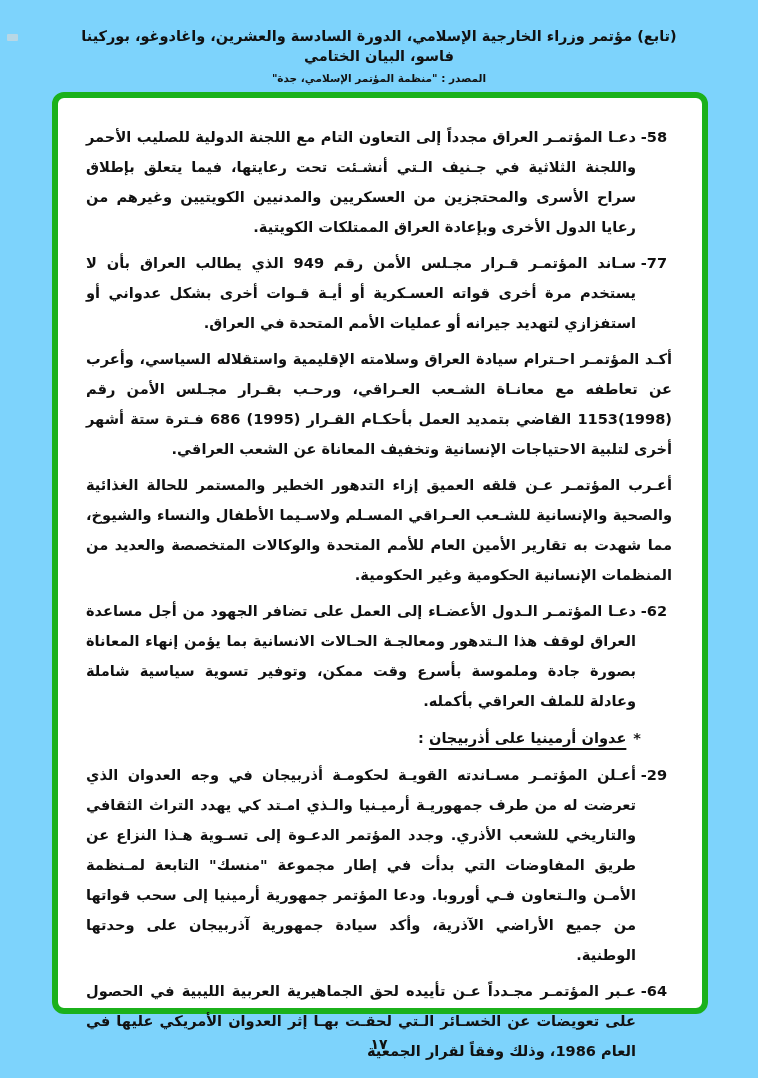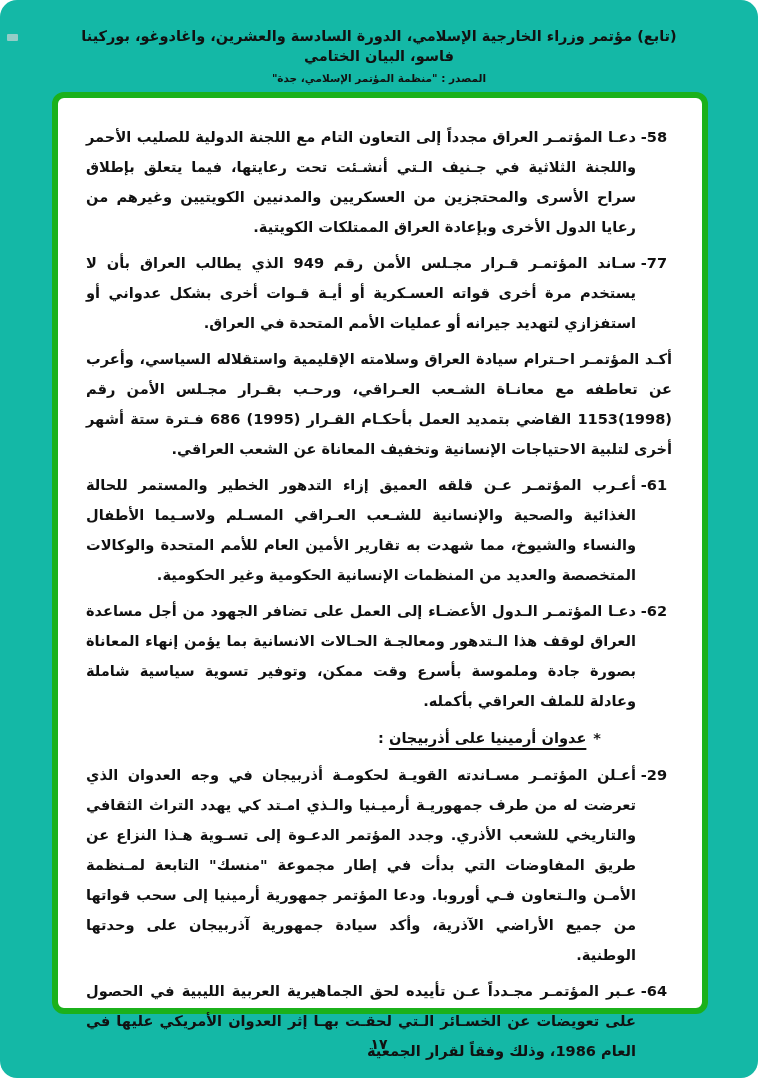--- a/index.html
+++ b/index.html
@@ -1,23 +1,22 @@
 <!DOCTYPE html>
 <html lang="ar"><head>
 <meta charset="utf-8">
 <style>
   html,body{margin:0;padding:0;background:#ffffff;}
   .page{
     position:relative;
     width:758px;height:1078px;
-    background:#14b8a6;
+    background:#7dd3fc;
     font-family:"DejaVu Sans", sans-serif;
     color:#111;
     overflow:hidden;
-    border-radius:17px;
   }
   .scan-mark{
     position:absolute;left:7px;top:34px;width:11px;height:7px;
     background:#d9d9d9;opacity:.65;border-radius:1px;
   }
   .header{
     position:absolute;top:26px;left:0;right:0;
     direction:rtl;text-align:center;
   }
   .header .line1{
@@ -60,21 +59,21 @@
     line-height:30px;
     margin:7px 0 7px 0;
     white-space:nowrap;
   }
   .heading .marker{margin-left:7px;}
   .heading .htext{
     text-decoration:underline;
     text-decoration-thickness:1.5px;
     text-underline-offset:5px;
   }
-  .indent-1{margin-right:71px;}
+  .indent-1{margin-right:31px;}
   .indent-2{margin-right:88px;}
   .footer{
     position:absolute;left:0;right:0;top:1028px;
     text-align:center;direction:rtl;
     font-size:14px;font-weight:700;letter-spacing:2px;margin-top:8px;
   }
 </style>
 </head>
 <body>
 
@@ -98,21 +97,20 @@
       <div class="para">
         <span class="num">-77</span>
         <span class="ptext">سـاند المؤتمـر قـرار مجـلس الأمن رقم 949 الذي يطالب العراق بأن لا يستخدم مرة أخرى قواته العسـكرية أو أيـة قـوات أخرى بشكل عدواني أو استفزازي لتهديد جيرانه أو عمليات الأمم المتحدة في العراق.</span>
       </div>
 
       <div class="para">
         <span class="ptext">أكـد المؤتمـر احـترام سيادة العراق وسلامته الإقليمية واستقلاله السياسي، وأعرب عن تعاطفه مع معانـاة الشـعب العـراقي، ورحـب بقـرار مجـلس الأمن رقم ⁦1153(1998)⁩ القاضي بتمديد العمل بأحكـام القـرار ⁦686 (1995)⁩ فـترة ستة أشهر أخرى لتلبية الاحتياجات الإنسانية وتخفيف المعاناة عن الشعب العراقي.</span>
       </div>
 
       <div class="para">
-        <span class="num">-61</span>
         <span class="ptext">أعـرب المؤتمـر عـن قلقه العميق إزاء التدهور الخطير والمستمر للحالة الغذائية والصحية والإنسانية للشـعب العـراقي المسـلم ولاسـيما الأطفال والنساء والشيوخ، مما شهدت به تقارير الأمين العام للأمم المتحدة والوكالات المتخصصة والعديد من المنظمات الإنسانية الحكومية وغير الحكومية.</span>
       </div>
 
       <div class="para">
         <span class="num">-62</span>
         <span class="ptext">دعـا المؤتمـر الـدول الأعضـاء إلى العمل على تضافر الجهود من أجل مساعدة العراق لوقف هذا الـتدهور ومعالجـة الحـالات الانسانية بما يؤمن إنهاء المعاناة بصورة جادة وملموسة بأسرع وقت ممكن، وتوفير تسوية سياسية شاملة وعادلة للملف العراقي بأكمله.</span>
       </div>
 
       <div class="heading indent-1">
         <span class="marker">*</span><span class="htext">عدوان أرمينيا على أذربيجان</span><span class="hsuffix"> :</span>

